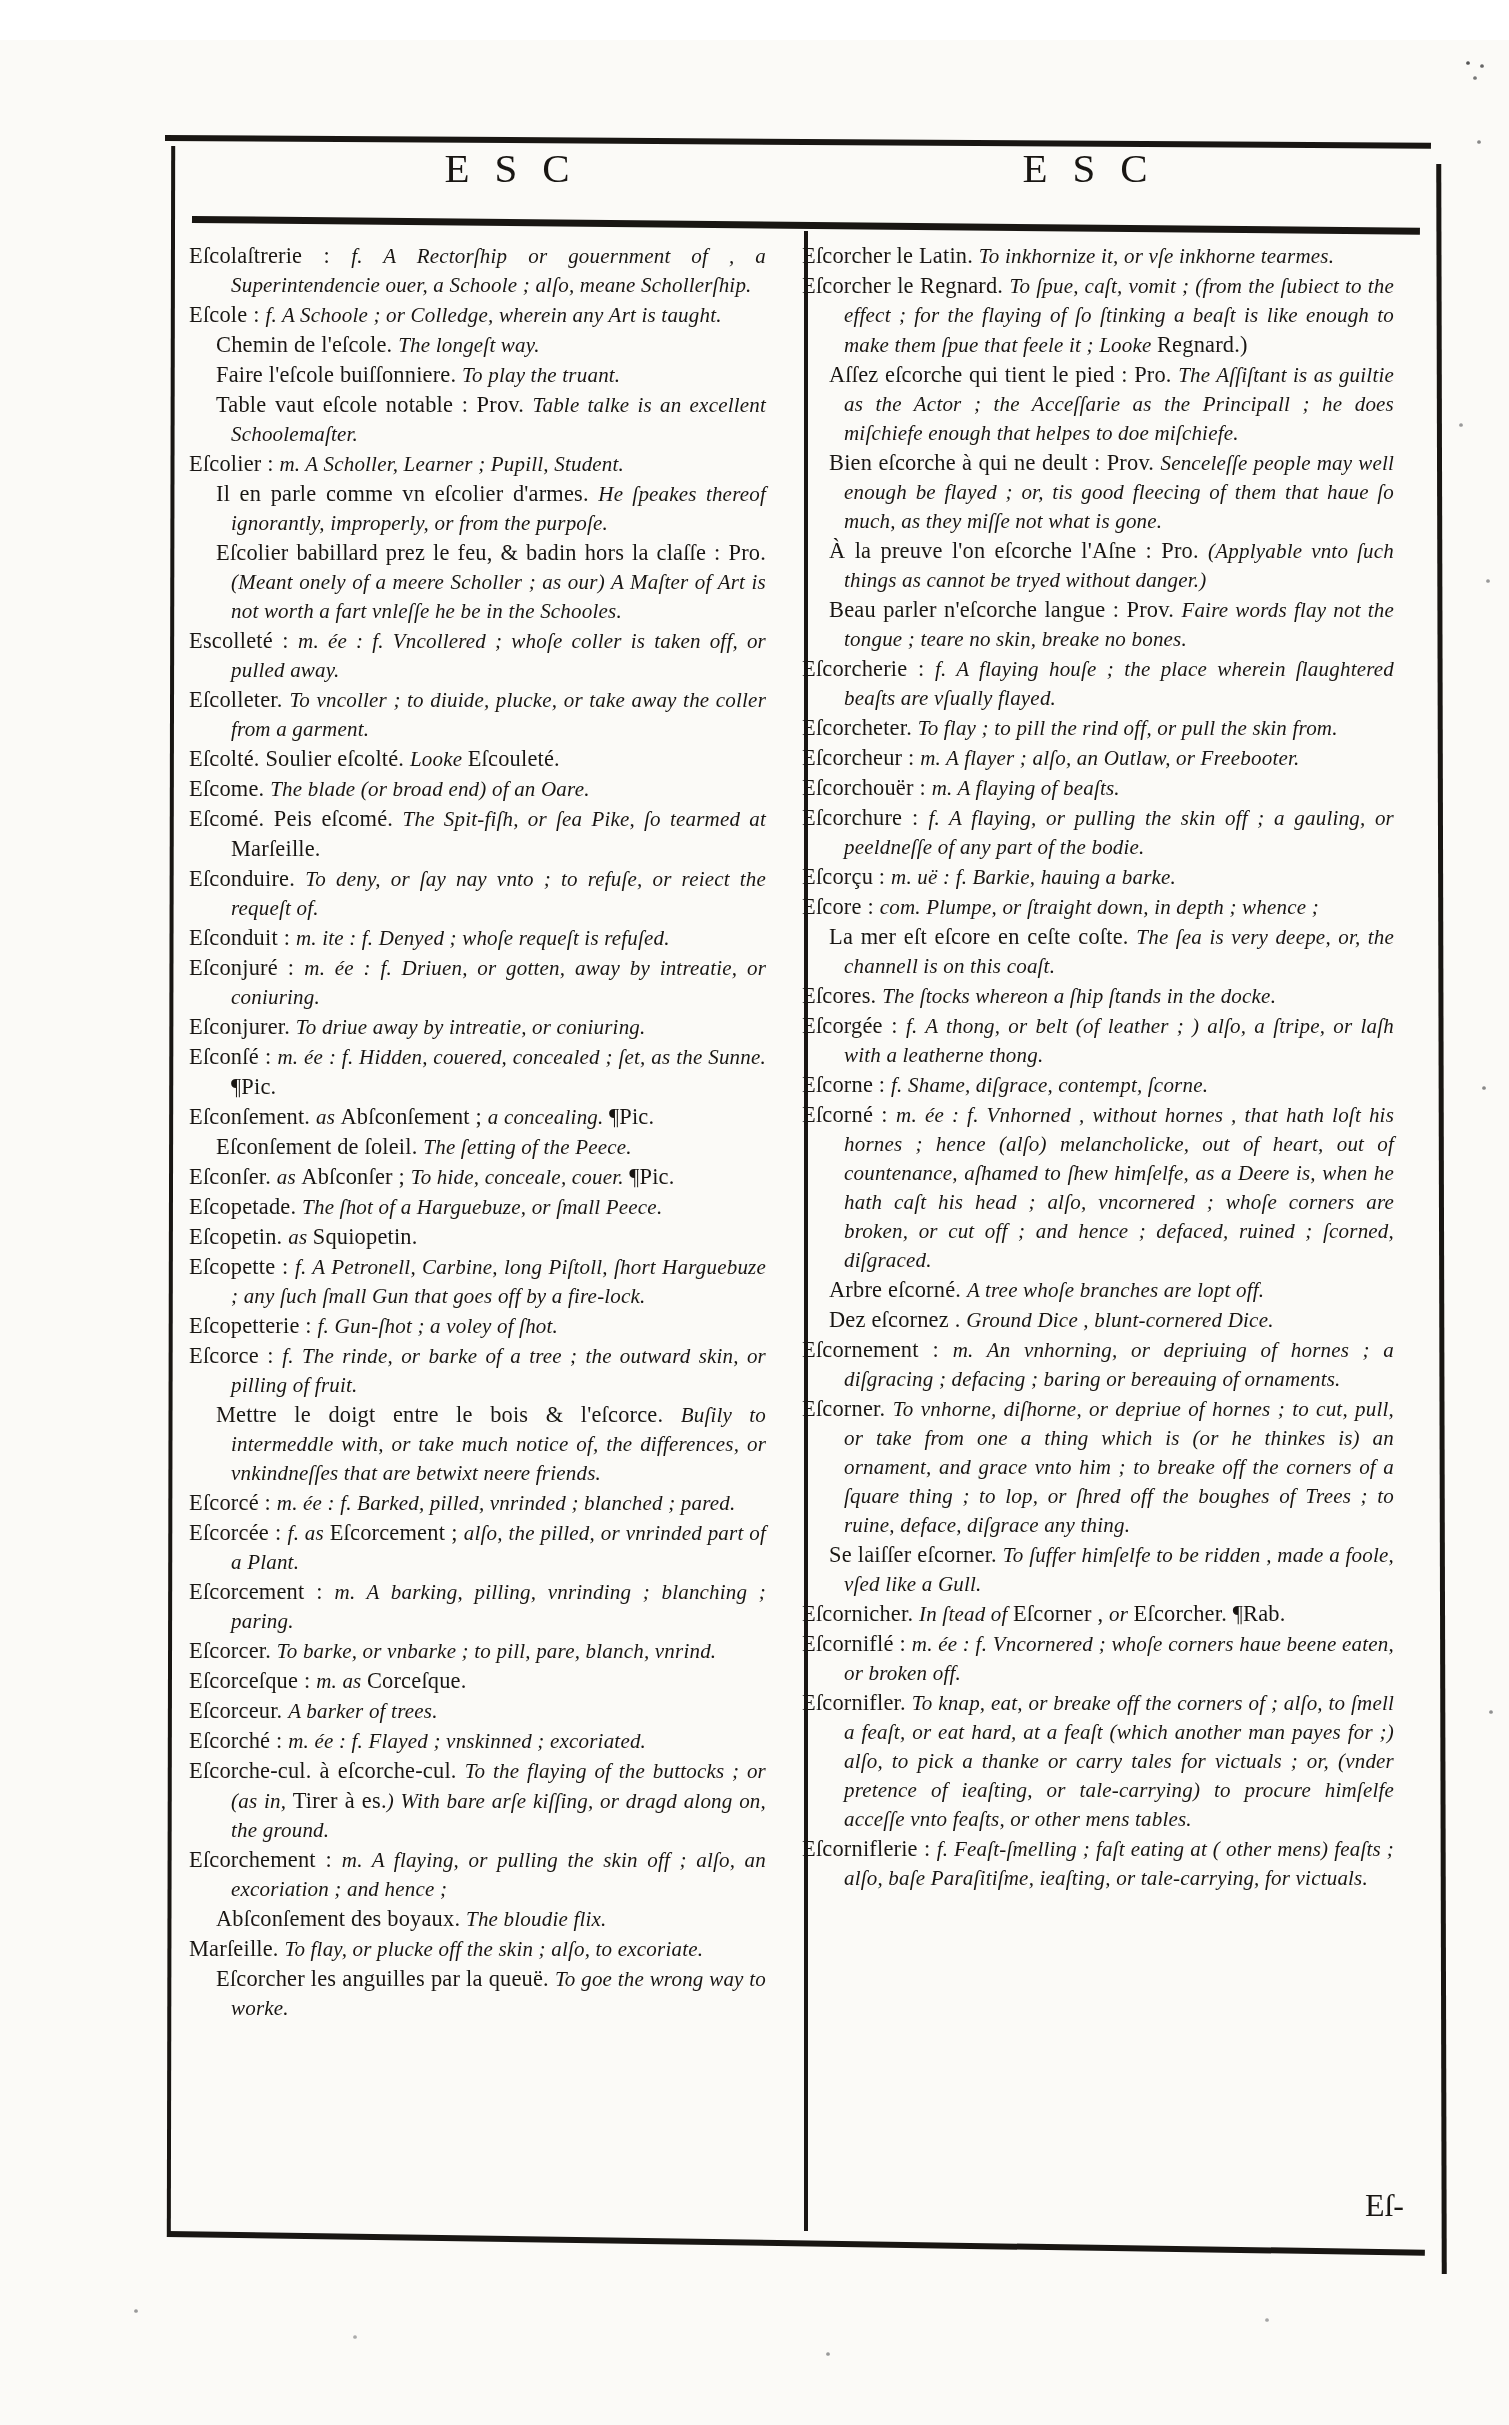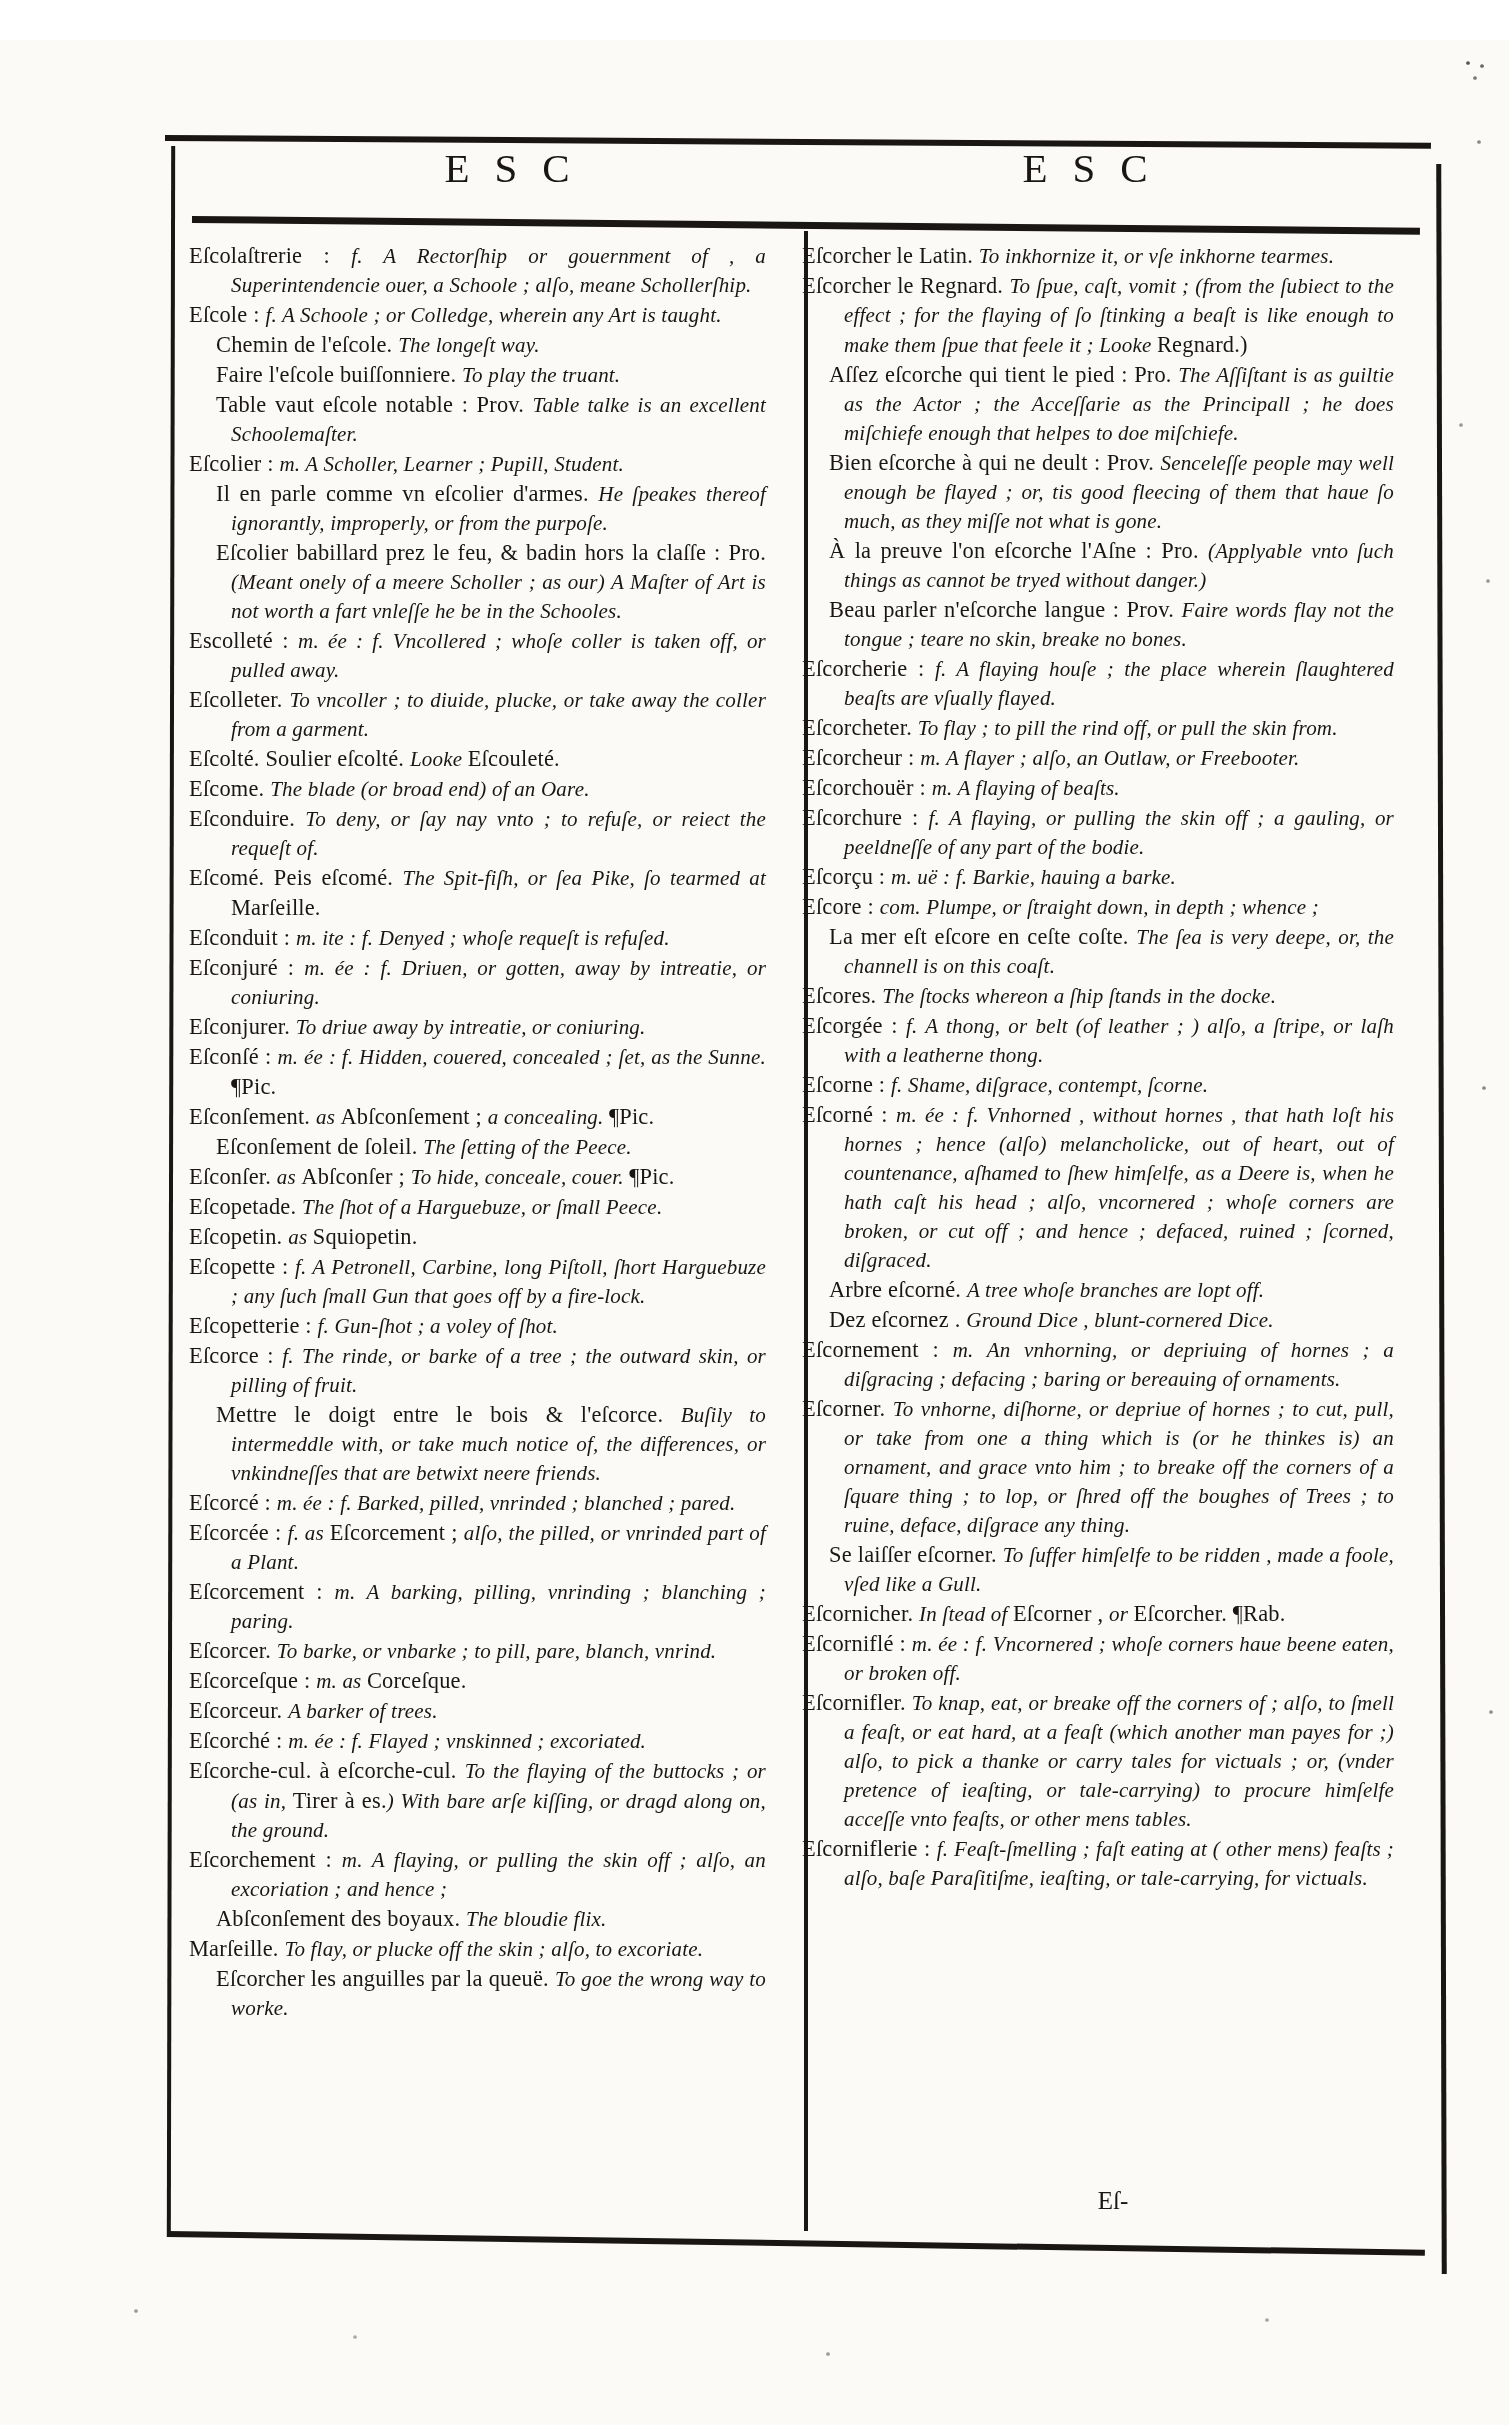--- a/index.html
+++ b/index.html
@@ -35,21 +35,21 @@
     margin:0; text-align:justify; font-size:21.5px; line-height:29px;
     letter-spacing:0.2px;
   }
   .entry.main { padding-left:42px; text-indent:-42px; }
   .entry.sub  { padding-left:42px; text-indent:-15px; }
   .rm { font-style:normal; font-size:22.4px; }
   .it { font-style:italic; font-size:21px; }
 
   #catchword {
     position:absolute; left:822px; top:2147px; width:582px;
-    text-align:center; font-size:25px;
+    text-align:right; font-size:32px;
   }
 
   #specks {
     position:absolute; left:0; top:0; width:1.7px; height:1.7px; border-radius:50%;
     background:transparent;
     box-shadow:
       1467px 22px 0 0.8px #555, 1481px 25px 0 0.8px #666, 1474px 37px 0 0.8px #777,
       1478px 101px 0 0.8px #888, 1487px 540px 0 0.8px #999, 1483px 1047px 0 0.8px #888,
       1490px 1671px 0 0.8px #909090, 1460px 384px 0 0.8px #9a9a9a,
       135px 2270px 0 0.8px #999, 354px 2296px 0 0.8px #aaa, 827px 2313px 0 0.8px #999,
@@ -87,22 +87,22 @@
       <p class="entry sub"><span class="rm">Chemin de l'eſcole. </span><span class="it">The longeſt way.</span></p>
       <p class="entry sub"><span class="rm">Faire l'eſcole buiſſonniere. </span><span class="it">To play the truant.</span></p>
       <p class="entry sub"><span class="rm">Table vaut eſcole notable : Prov. </span><span class="it">Table talke is an excellent Schoolemaſter.</span></p>
       <p class="entry main"><span class="rm">Eſcolier : </span><span class="it">m. A Scholler, Learner ; Pupill, Student.</span></p>
       <p class="entry sub"><span class="rm">Il en parle comme vn eſcolier d'armes. </span><span class="it">He ſpeakes thereof ignorantly, improperly, or from the purpoſe.</span></p>
       <p class="entry sub"><span class="rm">Eſcolier babillard prez le feu, &amp; badin hors la claſſe : Pro. </span><span class="it">(Meant onely of a meere Scholler ; as our) A Maſter of Art is not worth a fart vnleſſe he be in the Schooles.</span></p>
       <p class="entry main"><span class="rm">Escolleté : </span><span class="it">m. ée : f. Vncollered ; whoſe coller is taken off, or pulled away.</span></p>
       <p class="entry main"><span class="rm">Eſcolleter. </span><span class="it">To vncoller ; to diuide, plucke, or take away the coller from a garment.</span></p>
       <p class="entry main"><span class="rm">Eſcolté. Soulier eſcolté. </span><span class="it">Looke </span><span class="rm">Eſcouleté.</span></p>
       <p class="entry main"><span class="rm">Eſcome. </span><span class="it">The blade (or broad end) of an Oare.</span></p>
+      <p class="entry main"><span class="rm">Eſcomé. Peis eſcomé. </span><span class="it">The Spit-fiſh, or ſea Pike, ſo tearmed at </span><span class="rm">Marſeille.</span></p>
       <p class="entry main"><span class="rm">Eſconduire. </span><span class="it">To deny, or ſay nay vnto ; to refuſe, or reiect the requeſt of.</span></p>
-      <p class="entry main"><span class="rm">Eſcomé. Peis eſcomé. </span><span class="it">The Spit-fiſh, or ſea Pike, ſo tearmed at </span><span class="rm">Marſeille.</span></p>
       <p class="entry main"><span class="rm">Eſconduit : </span><span class="it">m. ite : f. Denyed ; whoſe requeſt is refuſed.</span></p>
       <p class="entry main"><span class="rm">Eſconjuré : </span><span class="it">m. ée : f. Driuen, or gotten, away by intreatie, or coniuring.</span></p>
       <p class="entry main"><span class="rm">Eſconjurer. </span><span class="it">To driue away by intreatie, or coniuring.</span></p>
       <p class="entry main"><span class="rm">Eſconſé : </span><span class="it">m. ée : f. Hidden, couered, concealed ; ſet, as the Sunne. </span><span class="rm">¶Pic.</span></p>
       <p class="entry main"><span class="rm">Eſconſement. </span><span class="it">as </span><span class="rm">Abſconſement ; </span><span class="it">a concealing. </span><span class="rm">¶Pic.</span></p>
       <p class="entry sub"><span class="rm">Eſconſement de ſoleil. </span><span class="it">The ſetting of the Peece.</span></p>
       <p class="entry main"><span class="rm">Eſconſer. </span><span class="it">as </span><span class="rm">Abſconſer ; </span><span class="it">To hide, conceale, couer. </span><span class="rm">¶Pic.</span></p>
       <p class="entry main"><span class="rm">Eſcopetade. </span><span class="it">The ſhot of a Harguebuze, or ſmall Peece.</span></p>
       <p class="entry main"><span class="rm">Eſcopetin. </span><span class="it">as </span><span class="rm">Squiopetin.</span></p>
       <p class="entry main"><span class="rm">Eſcopette : </span><span class="it">f. A Petronell, Carbine, long Piſtoll, ſhort Harguebuze ; any ſuch ſmall Gun that goes off by a fire-lock.</span></p>

